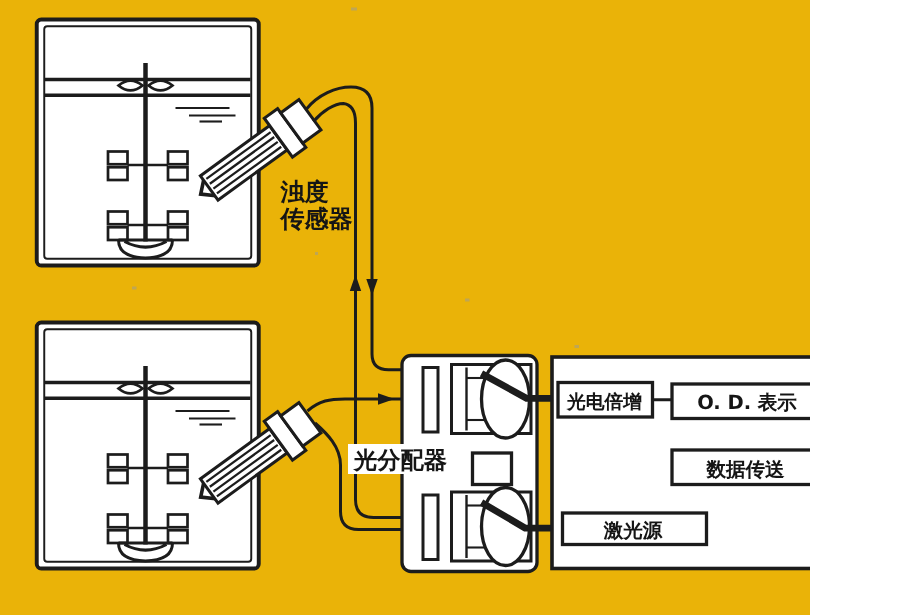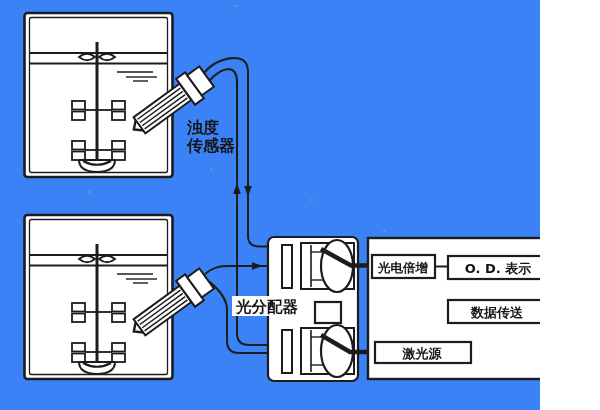--- a/index.html
+++ b/index.html
@@ -1,16 +1,16 @@
 <!DOCTYPE html>
 <html><head>
 <meta charset="utf-8">
 <style>
   html,body{margin:0;padding:0;background:#ffffff;}
-  .page{width:540px;height:410px;position:relative;background:#3b82f6;overflow:hidden;}
+  .page{width:540px;height:410px;position:relative;background:#eab308;overflow:hidden;}
   svg{display:block;}
   .ln{stroke:#1c1c1c;fill:none;}
   .fw{stroke:#1c1c1c;fill:#ffffff;}
   .fb{fill:#1c1c1c;stroke:none;}
   .lbl{font-family:"DejaVu Sans","Liberation Sans",sans-serif;
        font-weight:bold;fill:#151515;}
   .speck{fill:#9a9a94;opacity:.55;}
 </style>
 </head>
 <body>

